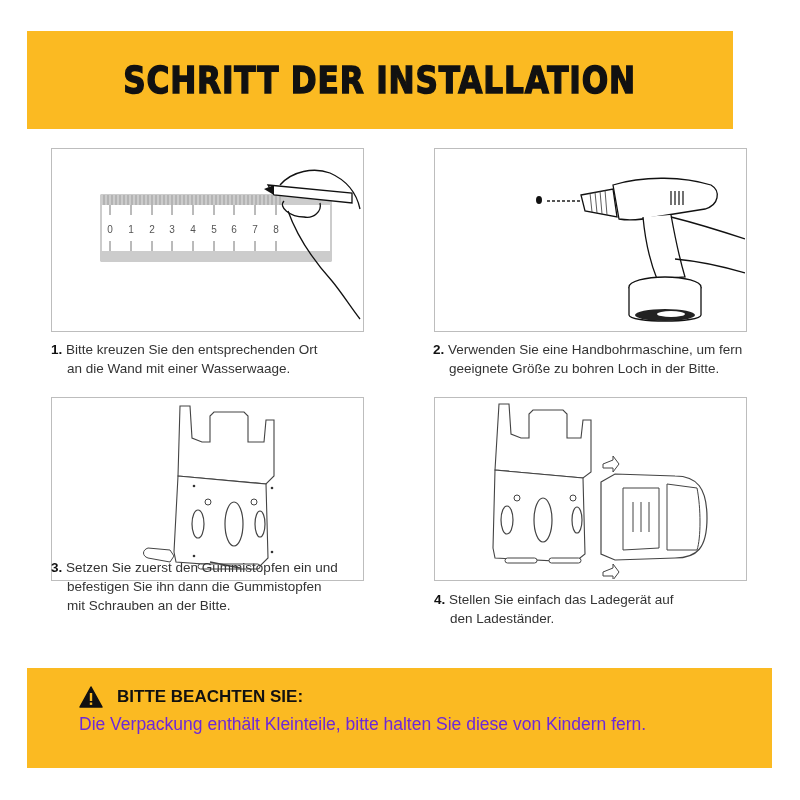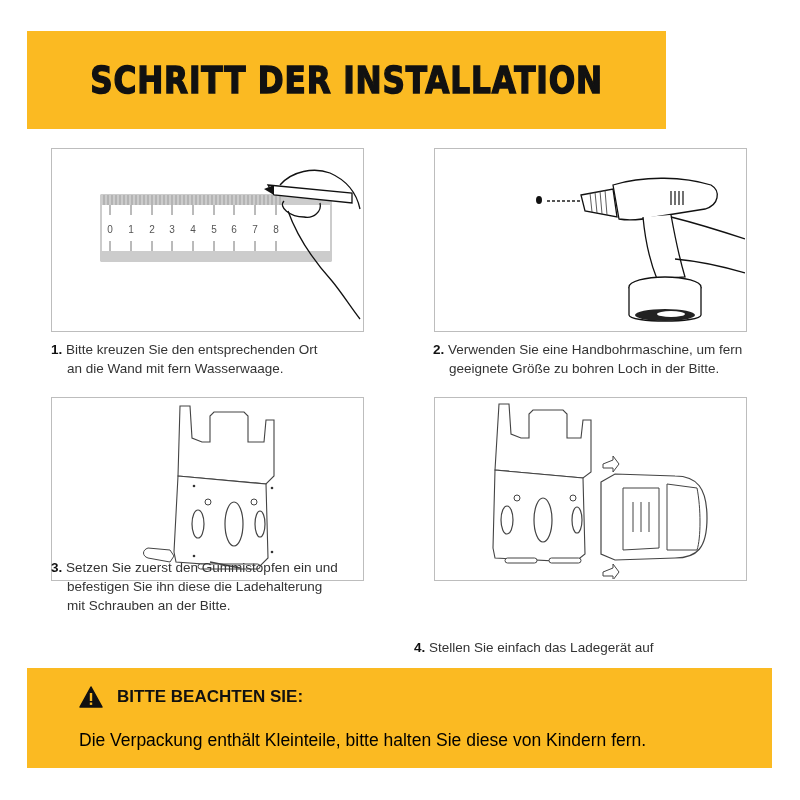--- a/index.html
+++ b/index.html
@@ -1,26 +1,26 @@
 <!DOCTYPE html>
 <html><head>
 <meta charset="utf-8">
 <style>
   html, body { margin:0; padding:0; background:#ffffff; }
   body { width:800px; height:800px; position:relative; overflow:hidden; font-family:"Liberation Sans", sans-serif; color:#222; }
-  .banner { position:absolute; left:27px; top:31px; width:639px; height:98px; background:#FBBA22; display:flex; align-items:center; justify-content:center; }
+  .banner { position:absolute; left:27px; top:31px; width:706px; height:98px; background:#FBBA22; display:flex; align-items:center; justify-content:center; }
   .banner-title { font-family:"DejaVu Sans", sans-serif; font-weight:900; font-size:38px; letter-spacing:1px; color:#111; transform:scaleX(0.82); transform-origin:center; -webkit-text-stroke:1.5px #111; }
   .panel { position:absolute; border:1.5px solid #bdbdbd; background:#fff; box-sizing:border-box; }
   .caption { position:absolute; font-size:13.5px; line-height:19px; color:#333; }
   .caption .num { font-weight:bold; color:#111; }
   .caption .line2 { padding-left:16px; display:block; }
   .notice { position:absolute; left:27px; top:668px; width:745px; height:100px; background:#FBBA22;text-align:right; }
   .notice-head { position:absolute; left:52px; top:18px; display:flex; align-items:center; gap:14px; }
   .notice-title { font-weight:bold; font-size:17px; color:#111; }
-  .notice-body { position:absolute; left:52px; top:62px; font-size:17.5px; color:#000000; }
+  .notice-body { position:absolute; left:52px; top:46px; font-size:17.5px; color:#6d28d9; }
   svg { display:block; }
 </style>
 </head>
 <body>
 
 <div class="banner">
   <div class="banner-title">SCHRITT DER INSTALLATION</div>
 </div>
 
 <div class="panel" style="left:51px; top:148px; width:313px; height:184px;">
@@ -110,21 +110,21 @@
     <path d="M216 36 L300 44 L300 54 L222 46 Z" fill="#fff" stroke="#111" stroke-width="1.3"></path>
     <path d="M212 40 L222 36 L222 46 Z" fill="#111"></path>
     <path d="M228 36 C240 22 262 18 278 24 C296 32 305 46 308 60" fill="none" stroke="#111" stroke-width="1.3"></path>
     <path d="M232 52 C226 58 238 68 252 68 C262 70 270 62 268 54" fill="none" stroke="#111" stroke-width="1.3"></path>
     <path d="M236 62 C246 90 262 112 280 132 C290 144 300 160 308 170" fill="none" stroke="#111" stroke-width="1.3"></path>
   </svg>
 </div>
 <div class="caption" style="left:51px; top:340px;">
   <span class="num">1.</span>
   <span>Bitte kreuzen Sie den entsprechenden Ort</span>
-  <span class="line2">an die Wand mit fern Wasserwaage.</span>
+  <span class="line2">an die Wand mit einer Wasserwaage.</span>
 </div>
 
 <div class="panel" style="left:434px; top:148px; width:313px; height:184px;">
   <svg width="310" height="181" viewBox="0 0 310 181">
     <ellipse cx="104" cy="51" rx="3" ry="4" fill="#111"></ellipse>
     <line x1="112" y1="52" x2="146" y2="52" stroke="#555" stroke-width="2" stroke-dasharray="3 2"></line>
     <path d="M146 46 L178 40 L182 68 L150 62 Z" fill="#fff" stroke="#111" stroke-width="1.3"></path>
     <g stroke="#333" stroke-width="0.8">
         <line x1="155" y1="44" x2="157" y2="63"></line>
         <line x1="160" y1="43" x2="162" y2="64"></line>
@@ -167,21 +167,21 @@
     <circle cx="142" cy="158" r="1.3" fill="#333"></circle>
       <circle cx="220" cy="154" r="1.3" fill="#333"></circle>
     <rect x="146" y="166" width="62" height="5" rx="2.5" fill="#fff" stroke="#444"></rect>
     <path d="M96 150 L118 152 L122 158 L118 164 L96 160 C90 158 90 152 96 150 Z" fill="#fff" stroke="#444" stroke-width="1"></path>
     <line x1="158" y1="164" x2="188" y2="170" stroke="#444" stroke-width="1.3"></line>
   </svg>
 </div>
 <div class="caption" style="left:51px; top:558px;">
   <span class="num">3.</span>
   <span>Setzen Sie zuerst den Gummistopfen ein und</span>
-  <span class="line2">befestigen Sie ihn diese die Ladehalterung</span>
+  <span class="line2">befestigen Sie ihn dann die Gummistopfen</span>
   <span class="line2">mit Schrauben an der Bitte.</span>
 </div>
 
 <div class="panel" style="left:434px; top:397px; width:313px; height:184px;">
   <svg width="310" height="181" viewBox="0 0 310 181">
     <path d="M64 6 L74 6 L76 36 L86 40 L94 40 L94 16 L98 12 L128 12 L132 16 L132 40 L146 40 L148 22 L156 22 L156 74 L148 80 L60 72 Z" fill="#fff" stroke="#444" stroke-width="1.1"></path>
     <path d="M60 72 L148 80 L150 156 L140 164 L60 160 L58 150 Z" fill="#fff" stroke="#444" stroke-width="1.1"></path>
     <ellipse cx="108" cy="122" rx="9" ry="22" fill="#fff" stroke="#444" stroke-width="1.2"></ellipse>
     <ellipse cx="72" cy="122" rx="6" ry="14" fill="#fff" stroke="#444" stroke-width="1.2"></ellipse>
     <ellipse cx="142" cy="122" rx="5" ry="13" fill="#fff" stroke="#444" stroke-width="1.2"></ellipse>
@@ -192,23 +192,24 @@
     <path d="M168 66 L178 62 L178 58 L184 66 L178 74 L178 70 L168 70 Z" fill="#fff" stroke="#444"></path>
     <path d="M168 174 L178 170 L178 166 L184 174 L178 182 L178 178 L168 178 Z" fill="#fff" stroke="#444"></path>
     <path d="M166 84 L180 76 L240 78 C262 78 272 90 272 120 C272 150 262 160 240 160 L180 162 L166 156 Z" fill="#fff" stroke="#444" stroke-width="1.2"></path>
     <path d="M188 90 L224 90 L224 150 L188 152 Z" fill="#fff" stroke="#444"></path>
     <line x1="198" y1="104" x2="198" y2="134" stroke="#444"></line>
       <line x1="206" y1="104" x2="206" y2="134" stroke="#444"></line>
       <line x1="214" y1="104" x2="214" y2="134" stroke="#444"></line>
     <path d="M232 86 L262 90 C266 110 266 140 262 152 L232 152 Z" fill="#fff" stroke="#444"></path>
   </svg>
 </div>
-<div class="caption" style="left:414px; top:590px;margin-top:48px;">
+<div class="caption" style="left:434px; top:590px;">
   <span class="num">4.</span>
   <span>Stellen Sie einfach das Ladegerät auf</span>
+  <span class="line2">den Ladeständer.</span>
 </div>
 
 <div class="notice">
   <div class="notice-head">
     <span>
       <svg width="24" height="22" viewBox="0 0 24 22">
         <path d="M12 1 L23 21 L1 21 Z" fill="#111" stroke="#111" stroke-width="1.5" stroke-linejoin="round"></path>
         <rect x="10.8" y="7" width="2.4" height="8" fill="#FBBA22"></rect>
         <rect x="10.8" y="16.5" width="2.4" height="2.4" fill="#FBBA22"></rect>
       </svg>

